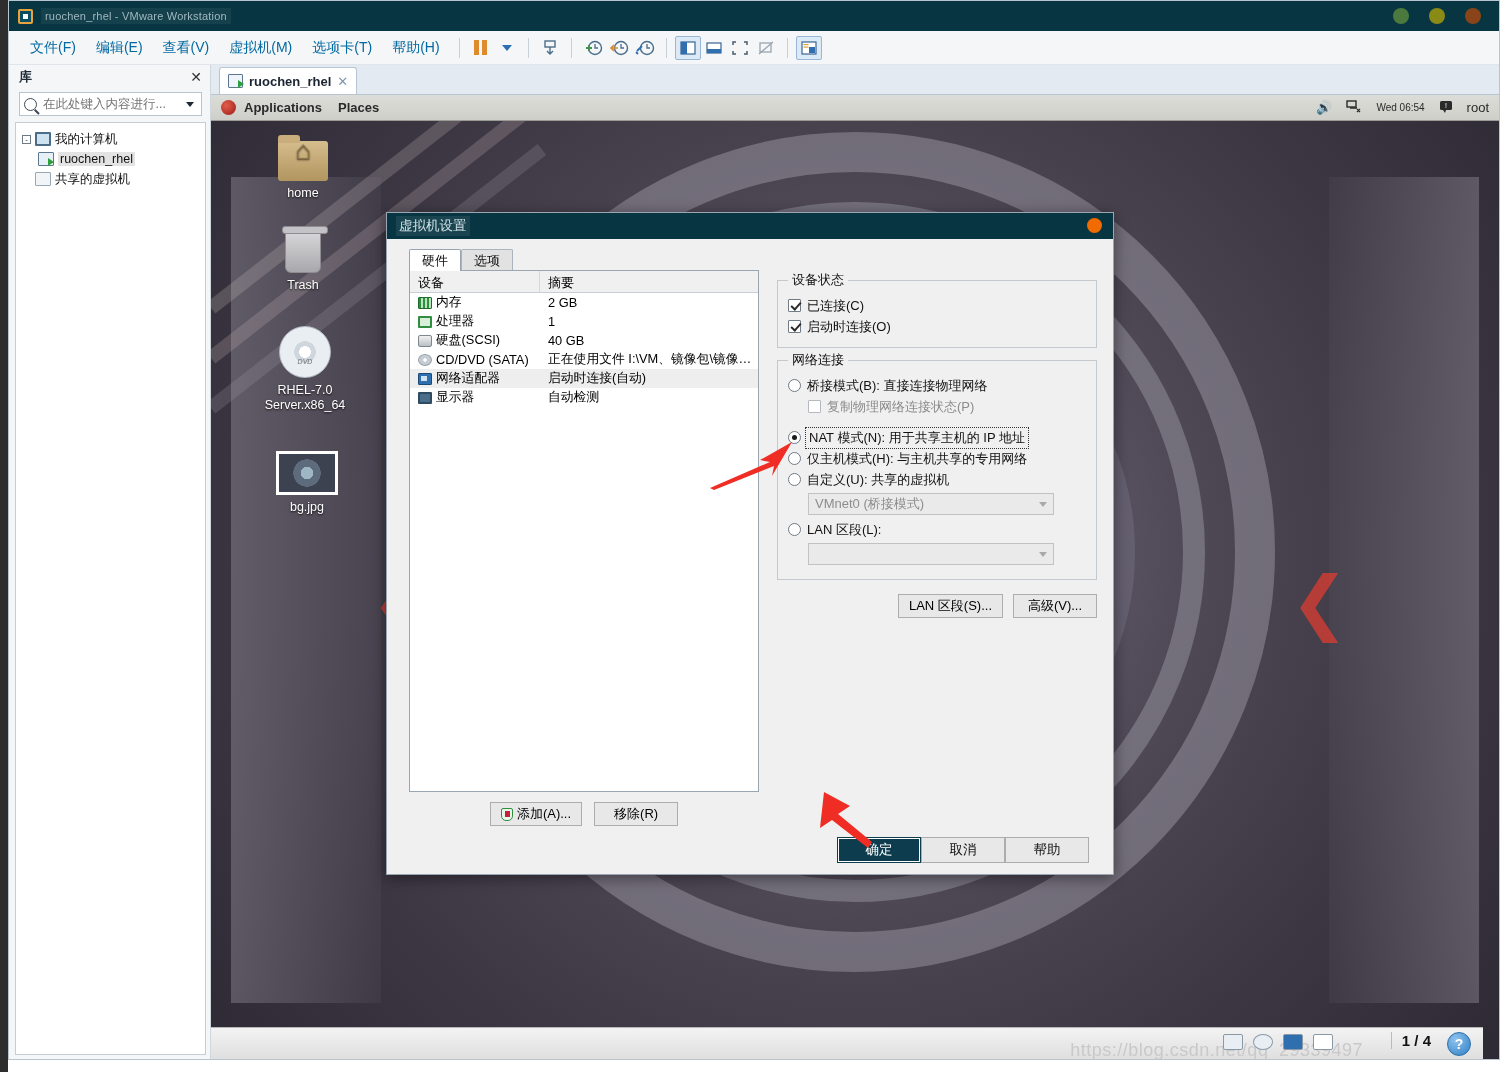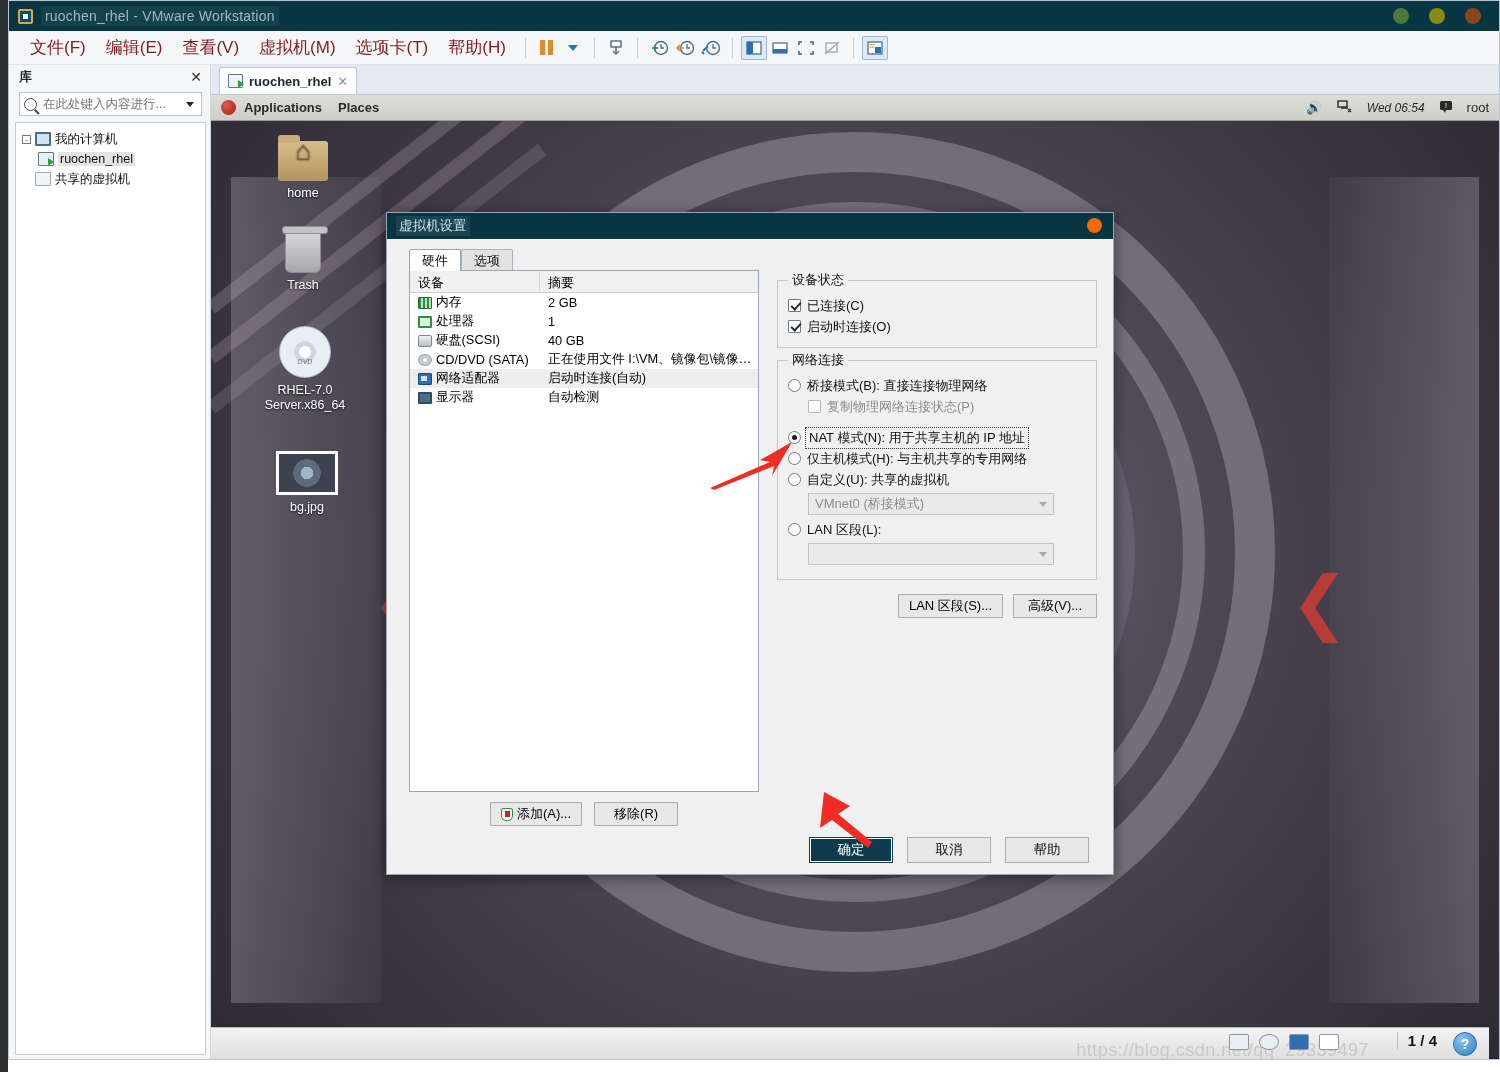--- a/index.html
+++ b/index.html
@@ -41,37 +41,37 @@
   #titlebar .vm-logo {
     width:15px; height:15px; margin-left:9px; margin-right:8px;
     border:2px solid #e8a33d; border-radius:2px; background:#0a4f60;
     position:relative;
   }
   #titlebar .vm-logo::after {
     content:""; position:absolute; left:3px; top:3px; width:5px; height:5px;
     background:#ffffff;
   }
   #titlebar .title-text {
-    color:#9fb8c0; font-size:14px; letter-spacing:.2px;
+    color:#9fb8c0; font-size:11px; letter-spacing:.2px;
     background:rgba(255,255,255,0.06); padding:2px 4px;
   }
   #win-buttons { position:absolute; right:18px; top:7px; display:flex; gap:20px; }
   .win-dot { width:16px; height:16px; border-radius:50%; }
   .win-dot.min { background:#4c7a3e; }
   .win-dot.max { background:#8a8a16; }
   .win-dot.close { background:#8a441a; }
 
   
   #menubar {
     height:34px; background:#f4f6f8; flex:0 0 34px;
     display:flex; align-items:center; padding-left:12px;
     border-bottom:1px solid #dfe5ea;
   }
   #menubar .menu-item {
-    font-size:17px; color:#7f1d1d; padding:3px 9px; margin-right:2px;
+    font-size:14px; color:#0369a1; padding:3px 9px; margin-right:2px;
     white-space:nowrap; cursor:default;
   }
   #menubar .sep { width:1px; height:20px; background:#c7d0d8; margin:0 8px; }
   .tool-ico { width:26px; height:24px; display:flex; align-items:center; justify-content:center; position:relative; }
   .pause-ico { display:flex; gap:3px; }
   .pause-ico i { display:block; width:5px; height:15px; background:#e08a2e; }
   .caret { width:0;height:0;border-left:5px solid transparent;border-right:5px solid transparent;border-top:6px solid #2c6fb5; }
   .toolbtn-box { border:1px solid #9ab6d6; background:#dce9f7; border-radius:2px; }
 
   
@@ -138,21 +138,21 @@
     display:flex; align-items:center; padding:0 10px; font-size:13px; color:#2a2a2a; font-weight:bold;
     position:relative; z-index:5;
   }
   #gnome-topbar .rh {
     width:15px;height:15px;border-radius:50%;
     background:radial-gradient(circle at 35% 35%, #e05d4d, #9e1b14); margin-right:8px;
   }
   #gnome-topbar .tb-item { margin-right:16px; }
   #gnome-right { margin-left:auto; display:flex; align-items:center; gap:14px; font-weight:normal; }
   #gnome-right .glyph { font-size:13px; color:#2a2a2a; }
-  #gnome-right .clock { font-weight:normal; font-size:12px;font-style:italic; }
+  #gnome-right .clock { font-weight:normal; font-size:10px; }
 
   
   #wallpaper { position:absolute; left:0; top:26px; right:0; bottom:0; overflow:hidden;
     background:
       radial-gradient(circle at 50% 46%, #8e8a9a 0%, #6e6a7b 18%, #585262 30%, #4a4450 48%, #3c3743 70%, #2e2a34 100%);
   }
   .ring {
     position:absolute; left:50%; top:46%; transform:translate(-50%,-50%);
     border-radius:50%;
   }
@@ -293,21 +293,21 @@
   .focus-outline { outline:1px dotted #333; outline-offset:1px; padding:0 2px; }
   .selfield {
     margin:3px 0 4px 20px; height:22px; background:#eaeaea; border:1px solid #c2c2c2;
     display:flex; align-items:center; justify-content:space-between; padding:0 6px;
     font-size:13px; color:#8d8d8d; width:246px;
   }
   .selfield .arw { width:0;height:0;border-left:4px solid transparent;border-right:4px solid transparent;border-top:5px solid #a9a9a9; }
   .selfield.empty { color:#8d8d8d; }
   #lan-row { display:flex; gap:10px; justify-content:flex-end; margin-top:14px; }
   #dlg-footer {
-    flex:0 0 48px; display:flex; align-items:center; justify-content:flex-end; gap:14px; padding-right:24px;
+    flex:0 0 48px; display:flex; align-items:center; justify-content:flex-end; gap:0; padding-right:24px;
     background:#f0f0f0;
   }
   .footbtn { width:84px; height:26px; font-size:13.5px; display:flex; align-items:center; justify-content:center;
     border:1px solid #adadad; background:#e8e8e8; color:#111; }
   .footbtn.primary { background:#0d3c4e; color:#ffffff; border:1px solid #0d3c4e; box-shadow:inset 0 0 0 1px #ffffff; }
 
   
   .arrow-svg { position:absolute; z-index:60; pointer-events:none; }
 </style>
 </head>
@@ -504,21 +504,21 @@
           <div class="desk-ico" style="left:40px; top:205px; width:120px; left:34px;">
             <span class="glyph dvd"></span>
             <span>RHEL-7.0 Server.x86_64</span>
           </div>
           <div class="desk-ico" style="left:48px; top:330px;">
             <span class="glyph thumb"></span>
             <span>bg.jpg</span>
           </div>
         </div>
 
-        <div id="vm-bottom" style="position:absolute;left:0;right:10px;bottom:0;">
+        <div id="vm-bottom" style="position:absolute;left:0;right:16px;bottom:0;">
           <span class="watermark">https://blog.csdn.net/qq_29339497</span>
           <span class="tray">
             <span class="tray-ico"></span>
             <span class="tray-ico" style="border-radius:50%"></span>
             <span class="tray-ico" style="background:#2f6fb0"></span>
             <span class="tray-ico" style="background:#fff"></span>
           </span>
           <span class="pagecount">1 / 4</span>
           <span class="helpbtn">?</span>
         </div>

